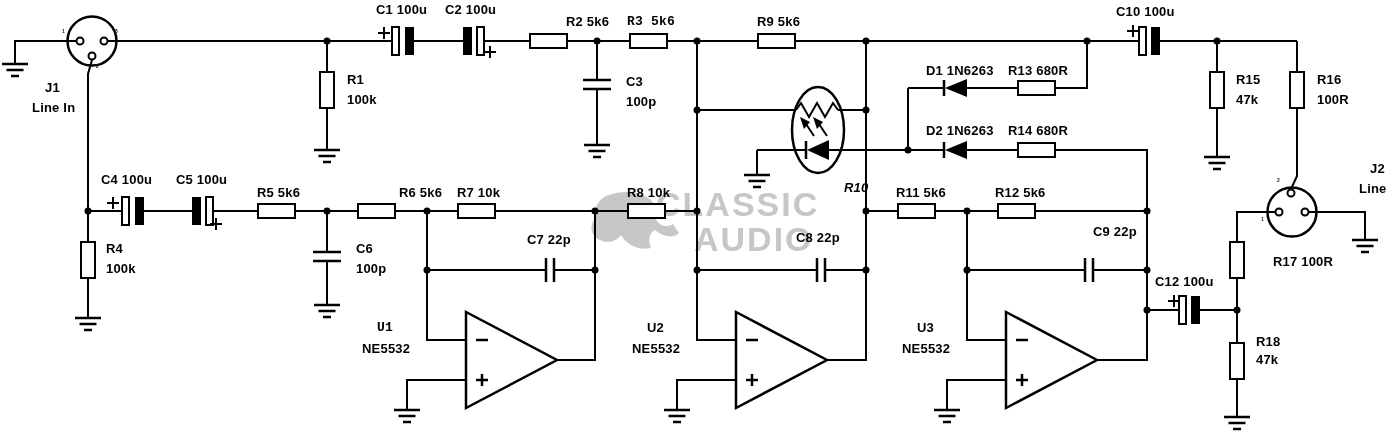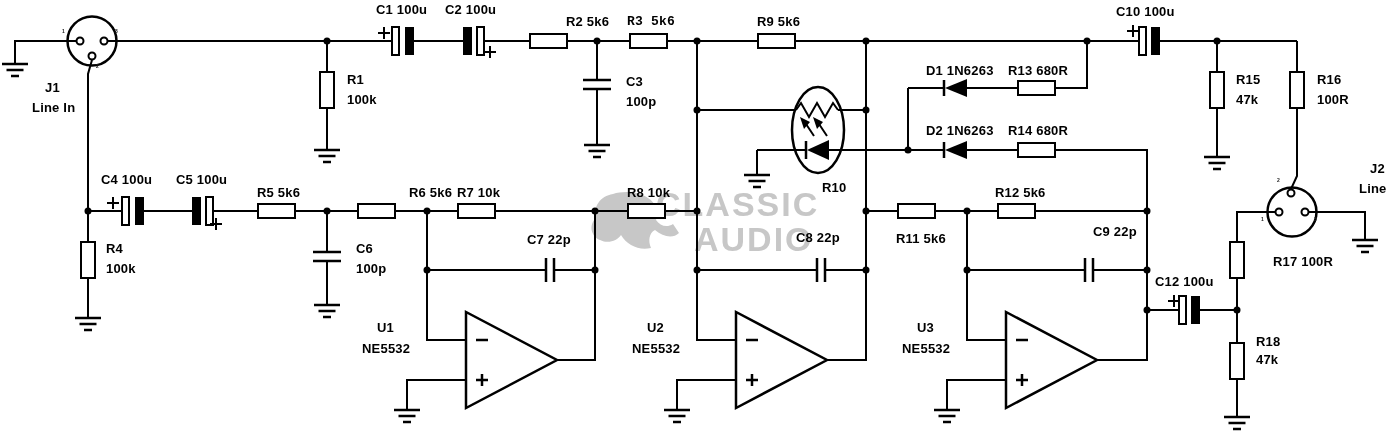--- a/index.html
+++ b/index.html
@@ -249,38 +249,38 @@
       <div class="lbl" style="left: 1008px; top: 123px;">R14  680R</div>
       <div class="lbl" style="left: 1236px; top: 72px;">R15</div>
       <div class="lbl" style="left: 1236px; top: 92px;">47k</div>
       <div class="lbl" style="left: 1317px; top: 72px;">R16</div>
       <div class="lbl" style="left: 1317px; top: 92px;">100R</div>
       <div class="lbl" style="left: 1338px; top: 161px; margin-left: 32px;">J2</div>
       <div class="lbl" style="left: 1321px; top: 181px; padding-left: 38px;">Line Out</div>
       <div class="lbl" style="left: 101px; top: 172px;">C4 100u</div>
       <div class="lbl" style="left: 176px; top: 172px;">C5 100u</div>
       <div class="lbl" style="left: 257px; top: 185px;">R5  5k6</div>
-      <div class="lbl" style="left: 361px; top: 185px; padding-left: 48px;">R6  5k6</div>
+      <div class="lbl" style="left: 351px; top: 185px; padding-left: 48px;">R6  5k6</div>
       <div class="lbl" style="left: 457px; top: 185px;">R7 10k</div>
       <div class="lbl" style="left: 627px; top: 185px;">R8 10k</div>
-      <div class="lbl" style="left: 822px; top: 180px;">R10</div>
-      <div class="lbl" style="left: 896px; top: 185px; margin-top: 46px;">R11  5k6</div>
+      <div class="lbl" style="left: 844px; top: 180px; font-style: italic;">R10</div>
+      <div class="lbl" style="left: 896px; top: 185px;">R11  5k6</div>
       <div class="lbl" style="left: 995px; top: 185px;">R12 5k6</div>
       <div class="lbl" style="left: 106px; top: 241px;">R4</div>
       <div class="lbl" style="left: 106px; top: 261px;">100k</div>
       <div class="lbl" style="left: 356px; top: 241px;">C6</div>
       <div class="lbl" style="left: 356px; top: 261px;">100p</div>
       <div class="lbl" style="left: 527px; top: 232px;">C7 22p</div>
       <div class="lbl" style="left: 796px; top: 230px;">C8 22p</div>
       <div class="lbl" style="left: 1065px; top: 224px; margin-left: 28px;">C9 22p</div>
       <div class="lbl" style="left: 1155px; top: 274px;">C12  100u</div>
       <div class="lbl" style="left: 1256px; top: 254px; padding-left: 17px;">R17  100R</div>
       <div class="lbl" style="left: 1256px; top: 334px;">R18</div>
       <div class="lbl" style="left: 1256px; top: 352px;">47k</div>
-      <div class="lbl" style="left: 377px; top: 320px;">U1</div>
+      <div class="lbl" style="left: 377px; top: 320px; font-family: Liberation Mono, monospace;">U1</div>
       <div class="lbl" style="left: 362px; top: 341px;">NE5532</div>
       <div class="lbl" style="left: 647px; top: 320px;">U2</div>
       <div class="lbl" style="left: 632px; top: 341px;">NE5532</div>
       <div class="lbl" style="left: 917px; top: 320px;">U3</div>
       <div class="lbl" style="left: 902px; top: 341px;">NE5532</div>
       <div class="lbl pin" style="left: 62px; top: 28px;">1</div>
       <div class="lbl pin" style="left: 115px; top: 28px;">3</div>
       <div class="lbl pin" style="left: 96px; top: 63px;">2</div>
       <div class="lbl pin" style="left: 1277px; top: 177px;">2</div>
       <div class="lbl pin" style="left: 1261px; top: 216px;">1</div>

